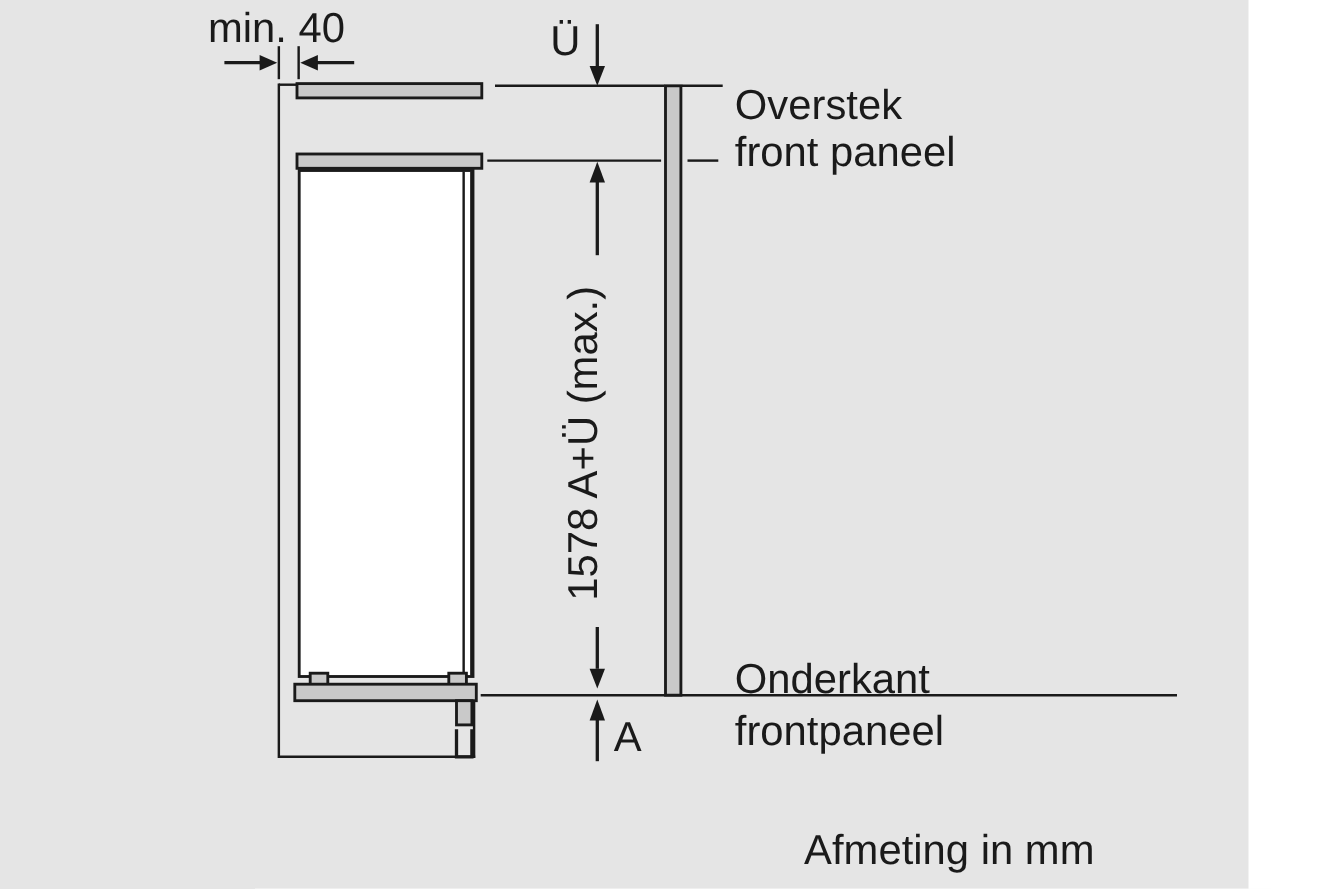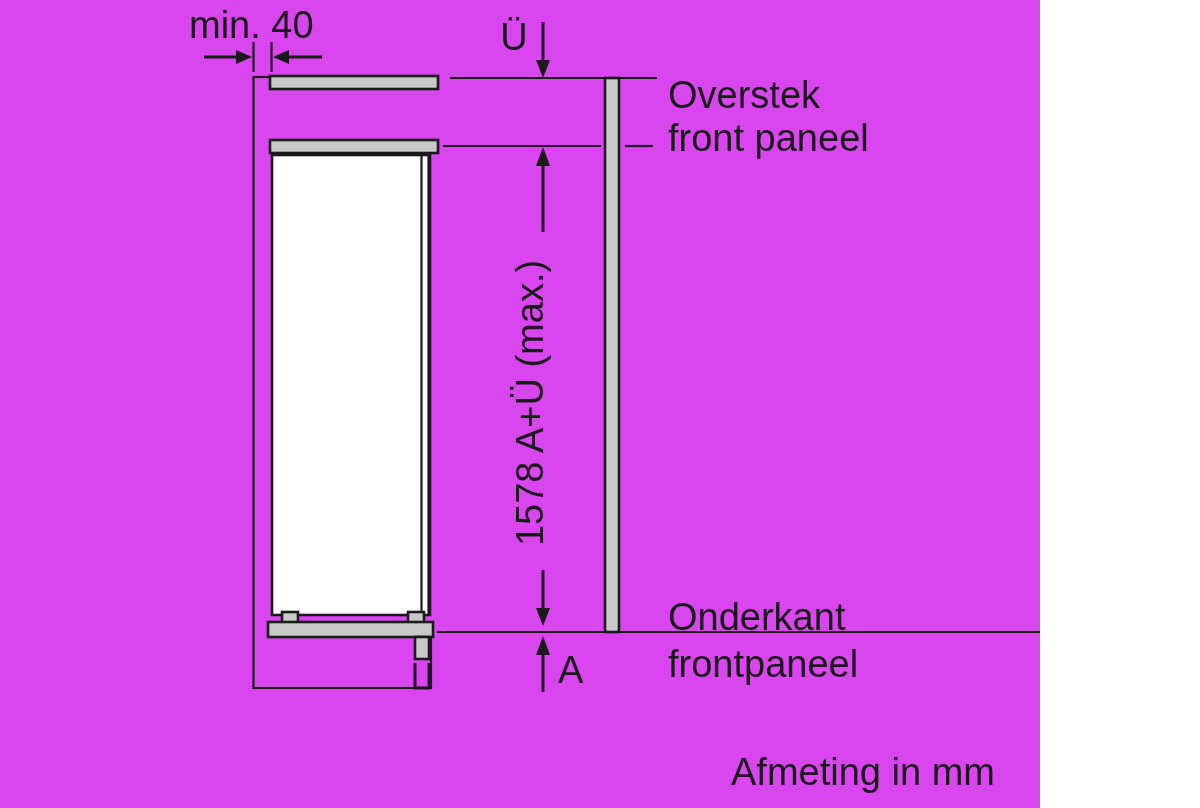--- a/index.html
+++ b/index.html
@@ -5,23 +5,23 @@
   html, body {
     margin: 0;
     padding: 0;
     background: #ffffff;
   }
   body {
     font-family: "Liberation Sans", sans-serif;
   }
   #page {
     position: relative;
-    width: 1040px;
+    width: 1135px;
     height: 808px;
-    background: #d946ef;
+    background: #e5e5e5;
     overflow: hidden;
   }
   #diagram {
     position: absolute;
     top: 0;
     left: 0;
     width: 1200px;
     height: 808px;
   }
   .dim-text {

